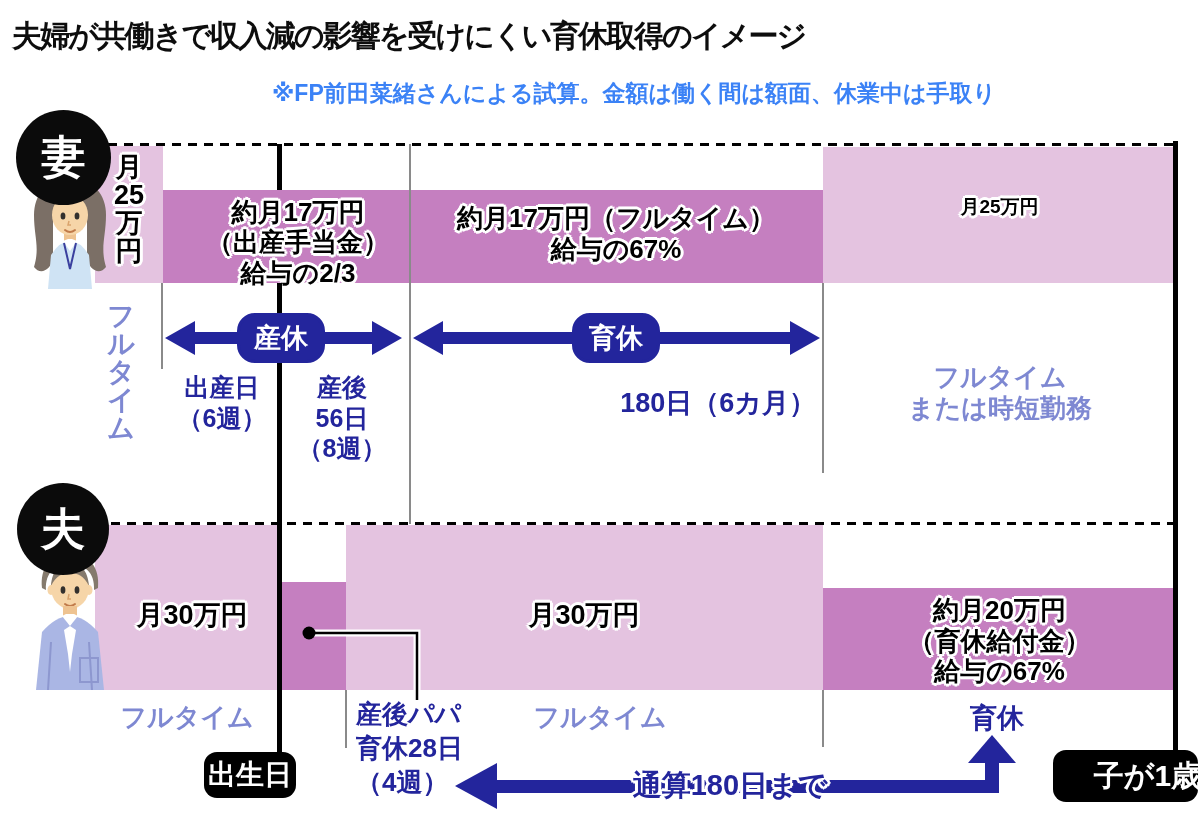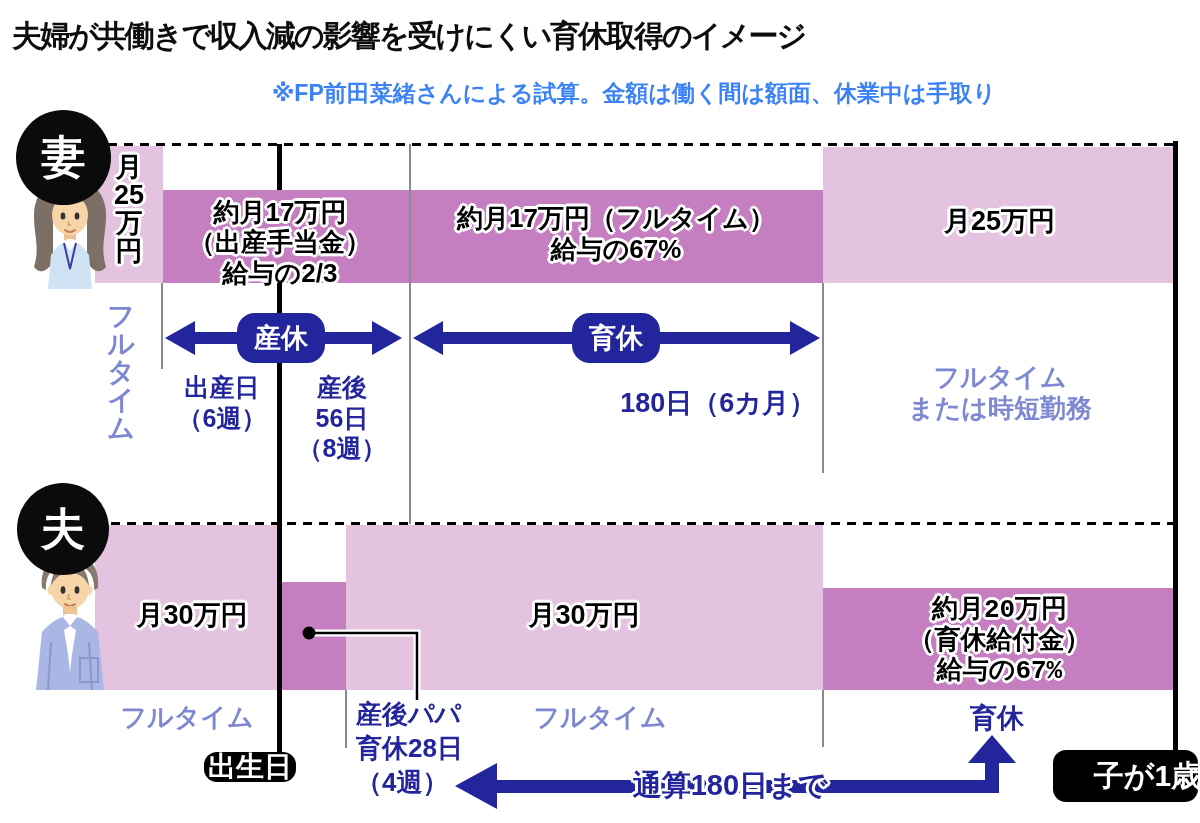--- a/index.html
+++ b/index.html
@@ -49,30 +49,30 @@
   <div class="bar dark" style="left:410px;top:190px;width:413px;height:93px;"></div>
   <div class="bar light" style="left:823px;top:147px;width:353px;height:136px;"></div>
 
   <div class="abs v-text halo" style="left:101px;top:153px;width:56px;font-size:27px;color:#000;">
       <div>月</div>
       <div>25</div>
       <div>万</div>
       <div>円</div>
     </div>
 
-  <div class="abs bartext halo lines" style="left:158px;top:197px;width:244px;font-size:26px;line-height:1.17;">
+  <div class="abs bartext halo lines" style="left:176px;top:197px;width:244px;font-size:26px;line-height:1.17;">
     <p>約月17万円</p>
     <p>（出産手当金）</p>
     <p>給与の2/3</p>
   </div>
   <div class="abs bartext halo lines" style="left:416px;top:203px;width:400px;font-size:26px;line-height:1.2;">
     <p>約月17万円（フルタイム）</p>
     <p>給与の67%</p>
   </div>
-  <div class="abs bartext halo" style="left:823px;top:203px;width:353px;font-size:27px;">月25万円</div>
+  <div class="abs bartext halo" style="left:823px;top:194px;width:353px;font-size:19px;">月25万円</div>
 
   <div class="abs v-text" style="left:100px;top:302px;width:42px;font-size:27px;color:var(--blue-light);">
       <div>フ</div>
       <div>ル</div>
       <div>タ</div>
       <div>イ</div>
       <div>ム</div>
     </div>
 
   <svg class="abs arrowsvg" style="left:165px;top:318px;" width="237" height="40" viewBox="0 0 237 40">
@@ -103,21 +103,21 @@
 
   <div class="abs dashed" style="left:95px;top:522px;width:1081px;"></div>
 
   <div class="bar light" style="left:95px;top:525px;width:184px;height:165px;"></div>
   <div class="bar dark" style="left:279px;top:582px;width:67px;height:108px;"></div>
   <div class="bar light" style="left:346px;top:525px;width:477px;height:165px;"></div>
   <div class="bar dark" style="left:823px;top:588px;width:353px;height:102px;"></div>
 
   <div class="abs bartext halo" style="left:112px;top:597px;width:160px;font-size:27px;">月30万円</div>
   <div class="abs bartext halo" style="left:404px;top:597px;width:360px;font-size:27px;">月30万円</div>
-  <div class="abs bartext halo lines" style="left:823px;top:595px;width:353px;font-size:26px;line-height:1.18;font-family:Liberation Mono, monospace;">
+  <div class="abs bartext halo lines" style="left:823px;top:595px;width:353px;font-size:26px;line-height:1.18;">
     <p>約月20万円</p>
     <p>（育休給付金）</p>
     <p>給与の67%</p>
   </div>
 
   <svg class="abs" style="left:296px;top:620px;z-index:3;" width="135" height="85" viewBox="0 0 135 85">
     <polyline points="13,13 121,13 121,80" fill="none" stroke="#ffffff" stroke-width="7"></polyline>
     <polyline points="13,13 121,13 121,80" fill="none" stroke="#000000" stroke-width="2.5"></polyline>
     <circle cx="13" cy="13" r="6.5" fill="#000"></circle>
   </svg>
@@ -141,21 +141,21 @@
 
   <div class="abs thick" style="left:277px;top:144px;height:46px;"></div>
   <div class="abs thick" style="left:277px;top:283px;height:470px;"></div>
   <div class="abs thick" style="left:1173px;top:141px;height:609px;"></div>
   <div class="abs thin" style="left:161px;top:283px;height:86px;"></div>
   <div class="abs thin" style="left:409px;top:144px;height:380px;"></div>
   <div class="abs thin" style="left:822px;top:283px;height:190px;"></div>
   <div class="abs thin" style="left:822px;top:690px;height:57px;"></div>
   <div class="abs thin" style="left:345px;top:690px;height:58px;"></div>
 
-  <div class="abs blackbox" style="left:204px;top:752px;width:92px;height:30px;font-size:28px;">出生日</div>
+  <div class="abs blackbox" style="left:204px;top:752px;width:92px;height:46px;font-size:28px;">出生日</div>
   <div class="abs blackbox" style="left:1053px;top:750px;width:145px;height:52px;font-size:30px;padding-left:44px;">子が1歳</div>
 
   <div class="abs badge" style="left:16px;top:110px;width:95px;height:95px;">妻</div>
   <div class="abs badge" style="left:17px;top:483px;width:92px;height:92px;">夫</div>
 
   <svg class="abs" style="left:20px;top:175px;z-index:4;" width="100" height="114" viewBox="0 0 100 114">
     <path d="M50,4 C26,4 14,20 14,40 C14,62 20,72 14,92 C20,100 30,96 33,84 L33,42 L67,42 L67,84 C70,96 80,100 86,92 C80,72 86,62 86,40 C86,20 74,4 50,4 Z" fill="#7b6f66"></path>
     <rect x="44" y="56" width="12" height="12" fill="#eec391"></rect>
     <ellipse cx="50" cy="40" rx="18" ry="20" fill="#f6d5a8"></ellipse>
     <path d="M31,36 C33,18 44,12 50,12 C56,12 67,18 69,36 C66,24 58,20 50,20 C42,20 34,24 31,36 Z" fill="#7b6f66"></path>

